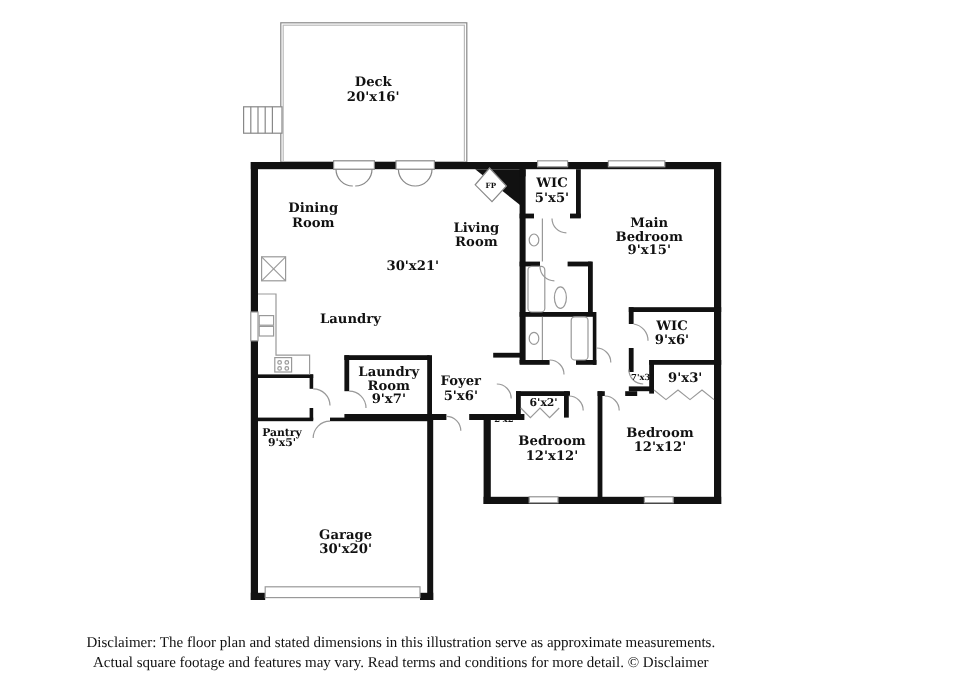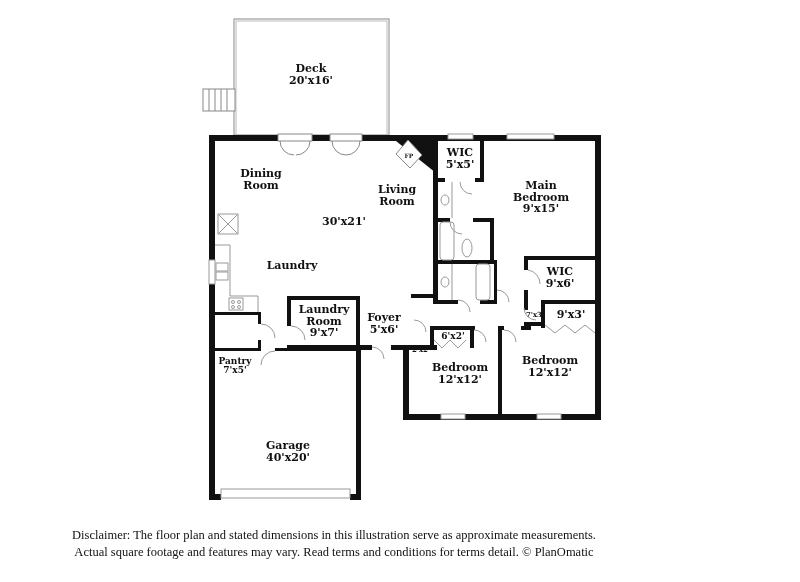--- a/index.html
+++ b/index.html
@@ -207,21 +207,21 @@
 </div>
 
 <div class="room-label lg" style="left:324px;top:304px;">
   <span class="name">Laundry</span>
   <span class="name">Room</span>
   <span class="dim">9'x7'</span>
 </div>
 
 <div class="room-label sm" style="left:235px;top:318px;margin-top:39px;">
   <span class="name">Pantry</span>
-  <span class="dim">7'x5'</span>
+  <span class="dim">9'x5'</span>
 </div>
 
 <div class="room-label lg" style="left:384px;top:312px;">
   <span class="name">Foyer</span>
   <span class="dim">5'x6'</span>
 </div>
 
 <div class="room-label xs" style="left:421px;top:346px;">
   <span class="dim">2'x2'</span>
 </div>
@@ -243,21 +243,21 @@
   <span class="dim">12'x12'</span>
 </div>
 
 <div class="room-label lg" style="left:550px;top:355px;">
   <span class="name">Bedroom</span>
   <span class="dim">12'x12'</span>
 </div>
 
 <div class="room-label lg" style="left:288px;top:403px;margin-top:37px;">
   <span class="name">Garage</span>
-  <span class="dim">40'x20'</span>
+  <span class="dim">30'x20'</span>
 </div>
 
 <span class="fp-label" style="left:409px;top:155px;">FP</span>
 
 <div class="disclaimer">
   <div>Disclaimer: The floor plan and stated dimensions in this illustration serve as approximate measurements.</div>
-  <div>Actual square footage and features may vary. Read terms and conditions for terms detail. © PlanOmatic</div>
+  <div>Actual square footage and features may vary. Read terms and conditions for more detail. © Disclaimer</div>
 </div>
 
 </body></html>

